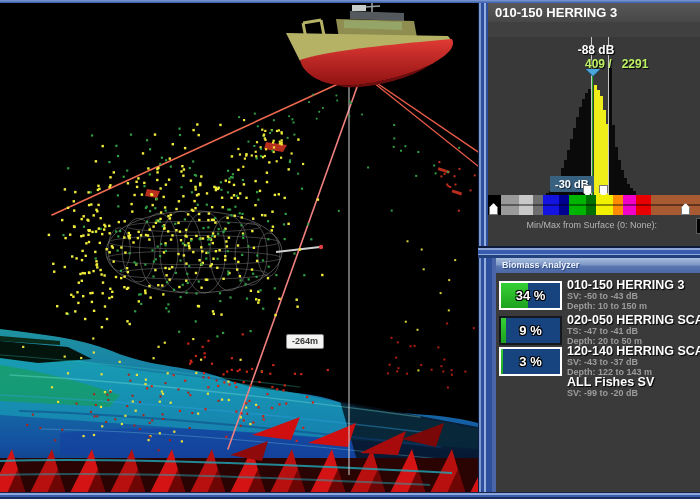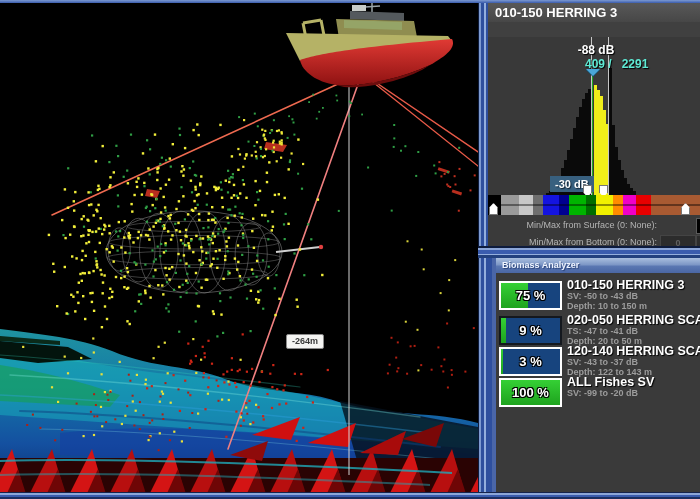--- a/index.html
+++ b/index.html
@@ -26,21 +26,21 @@
   
   #hist-win{left:488px;top:3px;width:212px;height:243px;background:#3a3a3a;}
   #hist-title{left:0;top:0;width:212px;height:19px;background:linear-gradient(180deg,#585858,#474747);
     color:#fff;font-size:13px;font-weight:bold;line-height:19px;padding-left:7px;box-sizing:border-box;white-space:nowrap;}
   #hist-sub{left:0;top:19px;width:212px;height:15px;background:#404040;}
   #hist-area{left:0;top:34px;width:212px;height:158px;background:#393939;overflow:hidden;}
   .hbar{position:absolute;bottom:0;width:3px;}
   .cursor-line{position:absolute;top:0;width:1px;height:158px;background:#c6c6c6;}
   #peak-db{position:absolute;top:6px;left:60px;width:96px;text-align:center;color:#fff;
     font-size:12px;font-weight:bold;text-shadow:1px 1px 1px #000;}
-  #peak-counts{position:absolute;top:20px;left:97px;color:#5eead4;font-size:12px;font-weight:bold;
+  #peak-counts{position:absolute;top:20px;left:97px;color:#bef264;font-size:12px;font-weight:bold;
     white-space:pre;text-shadow:1px 1px 1px #000;}
   #peak-arrow{position:absolute;top:32px;left:98px;width:0;height:0;
     border-left:7px solid transparent;border-right:7px solid transparent;border-top:7px solid #4aa6d8;
     filter:drop-shadow(0 1px 0 #14506e);}
   .db-badge{position:absolute;top:139px;height:16px;background:#38607f;color:#fff;
     font-size:11px;font-weight:bold;line-height:16px;padding:0 5px;text-shadow:1px 1px 1px #123;}
   #badge-min{left:62px;} #badge-max{left:119px;margin-top:42px;}
   .handle{position:absolute;width:9px;height:12px;background:#fff;border:1px solid #777;box-sizing:border-box;}
   .handle.top{clip-path:polygon(0 0,100% 0,100% 60%,50% 100%,0 60%);}
   .handle.bot{clip-path:polygon(50% 0,100% 40%,100% 100%,0 100%,0 40%);}
@@ -1067,37 +1067,32 @@
     </div>
   <div class="abs" id="colorbar-mid"></div>
   <div class="handle bot abs" style="left:1px;top:200px;"></div>
   <div class="handle bot abs" style="left:193px;top:200px;"></div>
 
   <div class="mmrow" style="top:214px;">
     <span class="lbl">Min/Max from Surface (0: None):</span>
     <div class="mm-input main" style="top:1px;margin-top:30px;">10</div>
     <div class="mm-input cut" style="top:1px;"></div>
   </div>
-  <div class="mmrow" style="top:231px;">
-    <span class="lbl">Min/Max from Bottom (0: None):</span>
-    <div class="mm-input main disabled" style="top:1px;">0</div>
-    <div class="mm-input cut disabled" style="top:1px;"></div>
-  </div>
 </div>
 
 <div class="abs" id="divider"></div>
 
 <div class="abs" id="ana-win">
   <div class="abs" id="ana-title">Biomass Analyzer</div>
   <div class="abs" id="ana-body">
 
     <div class="ana-row" style="top:7px;">
       <div class="pct-box">
         <div class="pct-fill" style="width: 45%;"></div>
-        <div class="pct-label">75 %</div>
+        <div class="pct-label">34 %</div>
       </div>
       <div class="row-text">
         <div class="row-title">010-150 HERRING 3</div>
         <div class="row-line">SV: -50 to -43 dB</div>
         <div class="row-line">Depth: 10 to 150 m</div>
       </div>
     </div>
 
     <div class="ana-row" style="top:42px;">
       <div class="pct-box dim">
@@ -1117,24 +1112,20 @@
         <div class="pct-label">3 %</div>
       </div>
       <div class="row-text">
         <div class="row-title">120-140 HERRING SCATTE</div>
         <div class="row-line">SV: -43 to -37 dB</div>
         <div class="row-line">Depth: 122 to 143 m</div>
       </div>
     </div>
 
     <div class="ana-row" style="top:104px;">
-      <div class="pct-box">
-        <div class="pct-fill" style="width: 100%;"></div>
-        <div class="pct-label">100 %</div>
-      </div>
       <div class="row-text">
         <div class="row-title">ALL Fishes SV</div>
         <div class="row-line">SV: -99 to -20 dB</div>
         <div class="row-line"></div>
       </div>
     </div>
 
   </div>
 </div>
 

